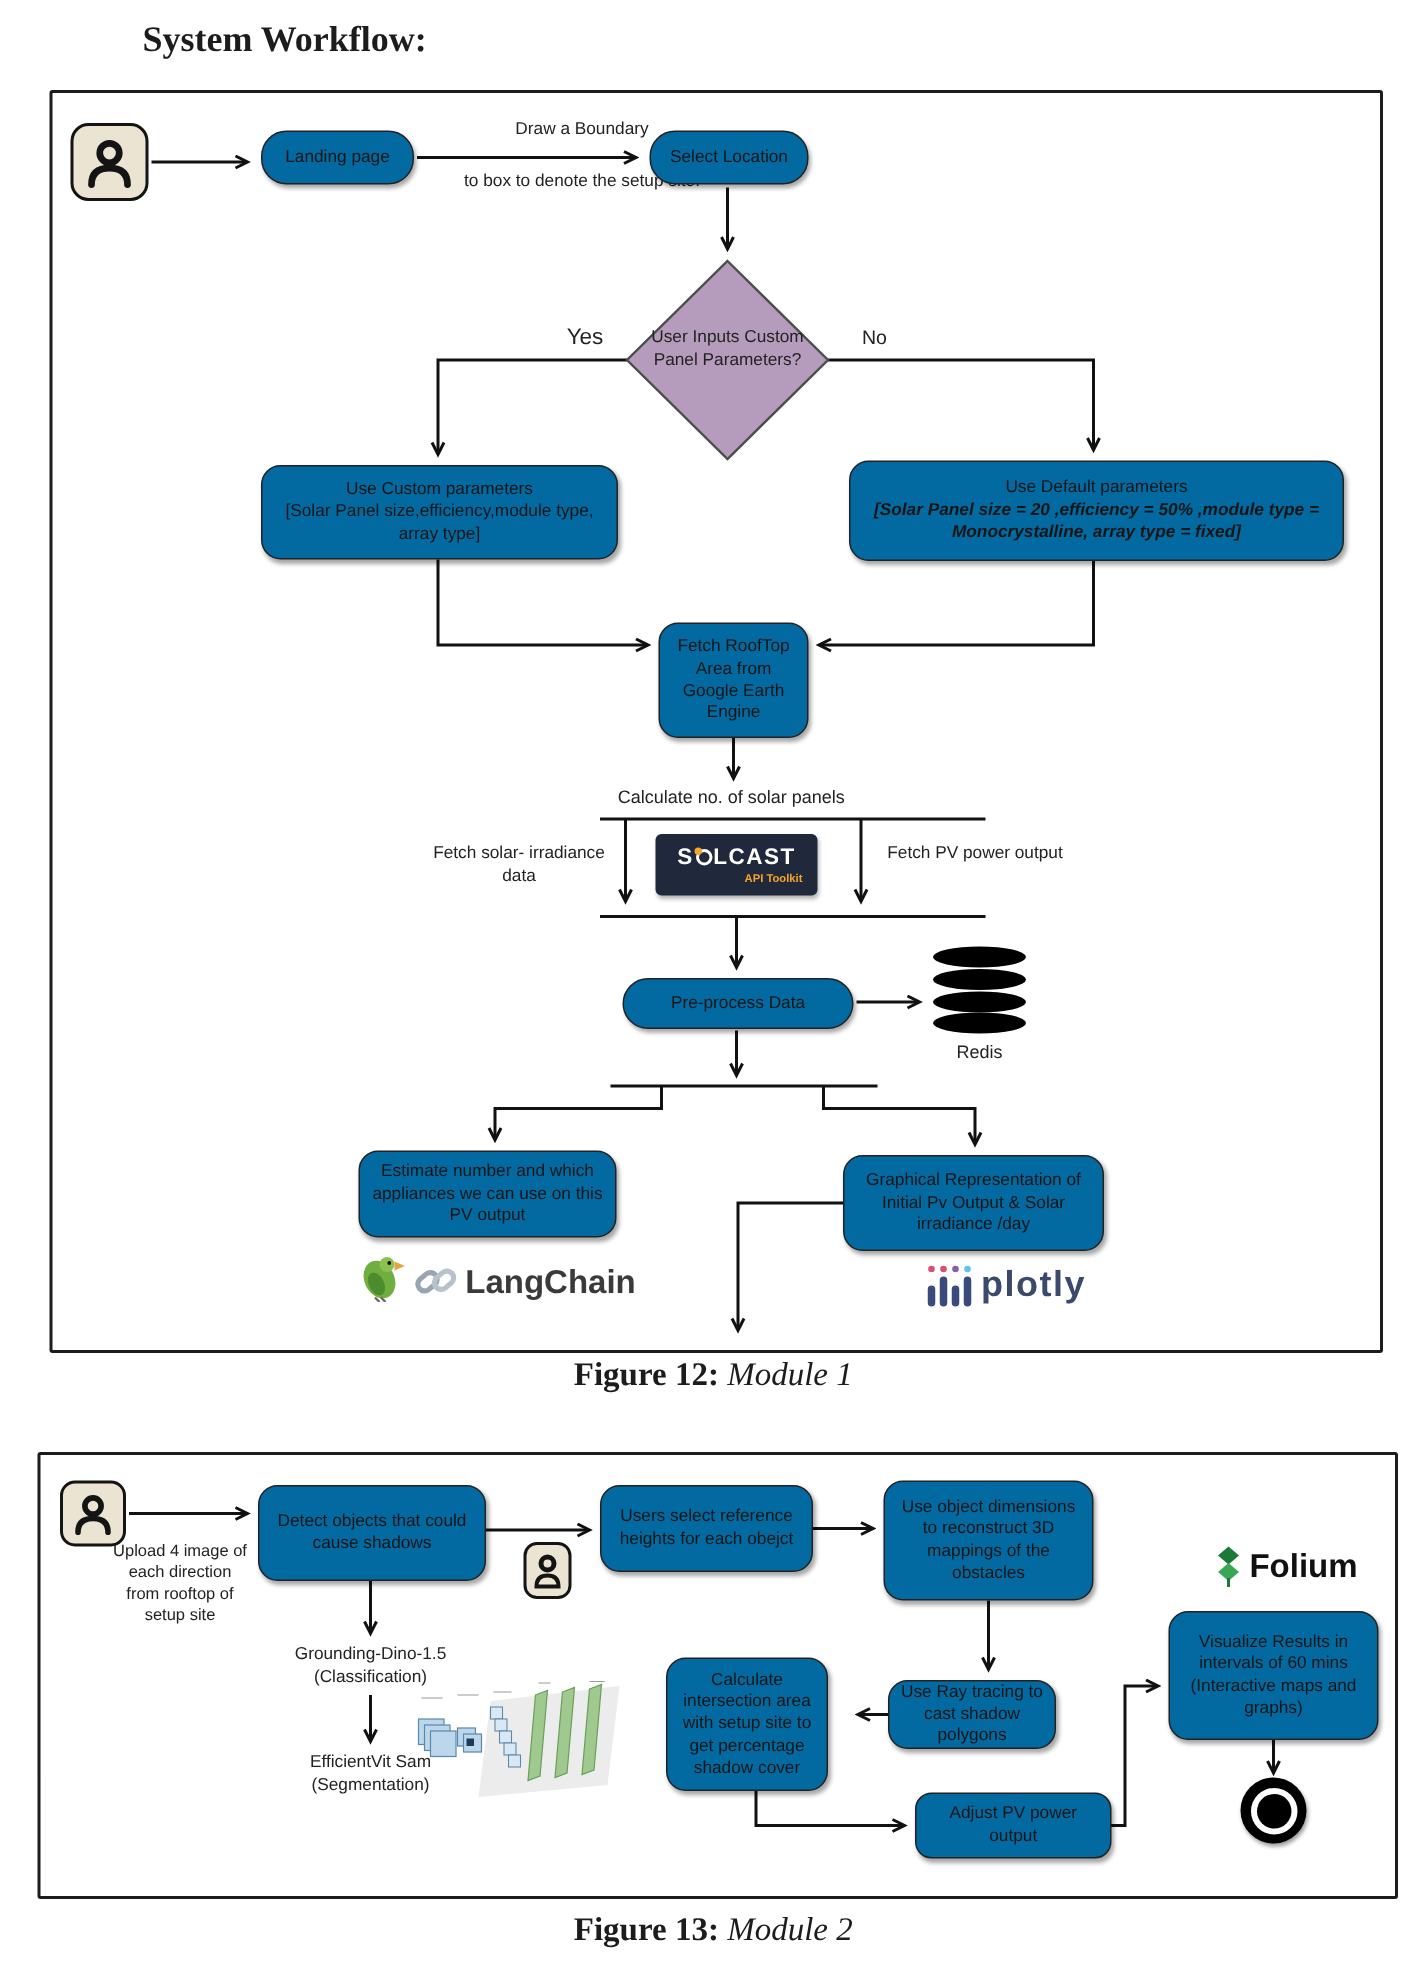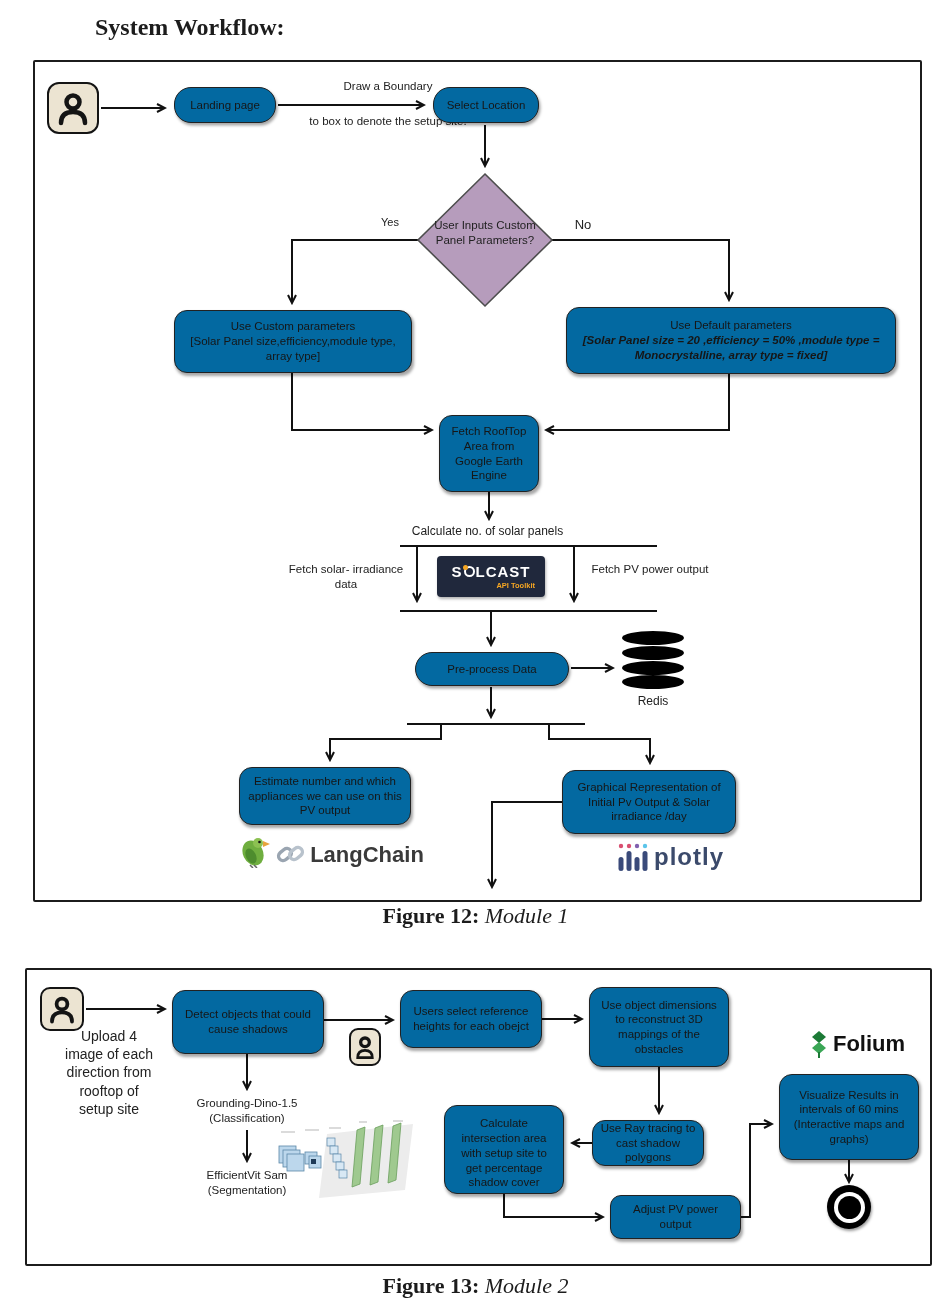--- a/index.html
+++ b/index.html
@@ -81,21 +81,21 @@
         <span>Landing page</span>
       </div>
 
     <div class="lbl" style="left:268px;top:17px;width:170px;">Draw a Boundary</div>
     <div class="lbl" style="left:268px;top:52px;width:170px;">to box to denote the setup site.</div>
 
     <div class="pill" style="left:398px;top:25px;width:106px;height:36px;">
         <span>Select Location</span>
       </div>
 
-    <div class="lbl" style="left:330px;top:153px;width:50px;font-size:11px;">Yes</div>
+    <div class="lbl" style="left:330px;top:153px;width:50px;font-size:15px;">Yes</div>
     <div class="lbl" style="left:528px;top:155px;width:40px;font-size:13px;">No</div>
 
     <div class="lbl" style="left:391px;top:156px;width:118px;">User Inputs Custom Panel Parameters?</div>
 
     <div class="box" style="left:139px;top:248px;width:238px;height:63px;">
       <span>Use Custom parameters</span>
       <span>[Solar Panel size,efficiency,module type, array type]</span>
     </div>
 
     <div class="box" style="left:531px;top:245px;width:330px;height:67px;">
@@ -197,21 +197,21 @@
       </g>
     </svg>
 
     <div class="person" style="left:13px;top:17px;width:44px;height:44px;border-radius:10px;">
       <svg width="30" height="30" viewBox="0 0 36 36">
         <circle cx="18" cy="12" r="6.5" fill="none" stroke="#141414" stroke-width="4.5"></circle>
         <path d="M6,33 Q6,22 18,22 Q30,22 30,33" fill="none" stroke="#141414" stroke-width="4.5" stroke-linecap="round"></path>
       </svg>
     </div>
 
-    <div class="lbl" style="left:37px;top:57px;width:90px;font-size:14px;">Upload 4 image of each direction from rooftop of setup site</div>
+    <div class="lbl" style="left:48px;top:57px;width:90px;font-size:11px;">Upload 4 image of each direction from rooftop of setup site</div>
 
     <div class="box" style="left:145px;top:20px;width:152px;height:64px;">
         <span>Detect objects that could cause shadows</span>
       </div>
 
     <div class="person" style="left:322px;top:58px;width:32px;height:38px;border-radius:9px;border-width:2px;">
       <svg width="24" height="26" viewBox="0 0 36 36">
         <circle cx="18" cy="11" r="6.5" fill="none" stroke="#141414" stroke-width="5"></circle>
         <path d="M7,34 Q7,23 18,23 Q29,23 29,34 Z" fill="#ece4d2" stroke="#141414" stroke-width="4"></path>
       </svg>
@@ -261,21 +261,21 @@
         <g stroke="#999" stroke-width="0.7">
           <line x1="6" y1="12" x2="20" y2="12"></line>
             <line x1="30" y1="10" x2="44" y2="10"></line>
             <line x1="54" y1="8" x2="66" y2="8"></line>
           <line x1="84" y1="2" x2="92" y2="2"></line>
             <line x1="118" y1="1" x2="128" y2="1"></line>
         </g>
       </svg>
     </div>
 
-    <div class="box" style="left:417px;top:135px;width:120px;height:89px;justify-content:flex-end;">
+    <div class="box" style="left:417px;top:135px;width:108px;height:89px;">
         <span>Calculate intersection area with setup site to get percentage shadow cover</span>
       </div>
 
     <div class="box" style="left:565px;top:150px;width:112px;height:46px;">
         <span>Use Ray tracing to cast shadow polygons</span>
       </div>
 
     <div class="box" style="left:583px;top:225px;width:131px;height:44px;border-radius:11px;">
         <span>Adjust PV power output</span>
       </div>

